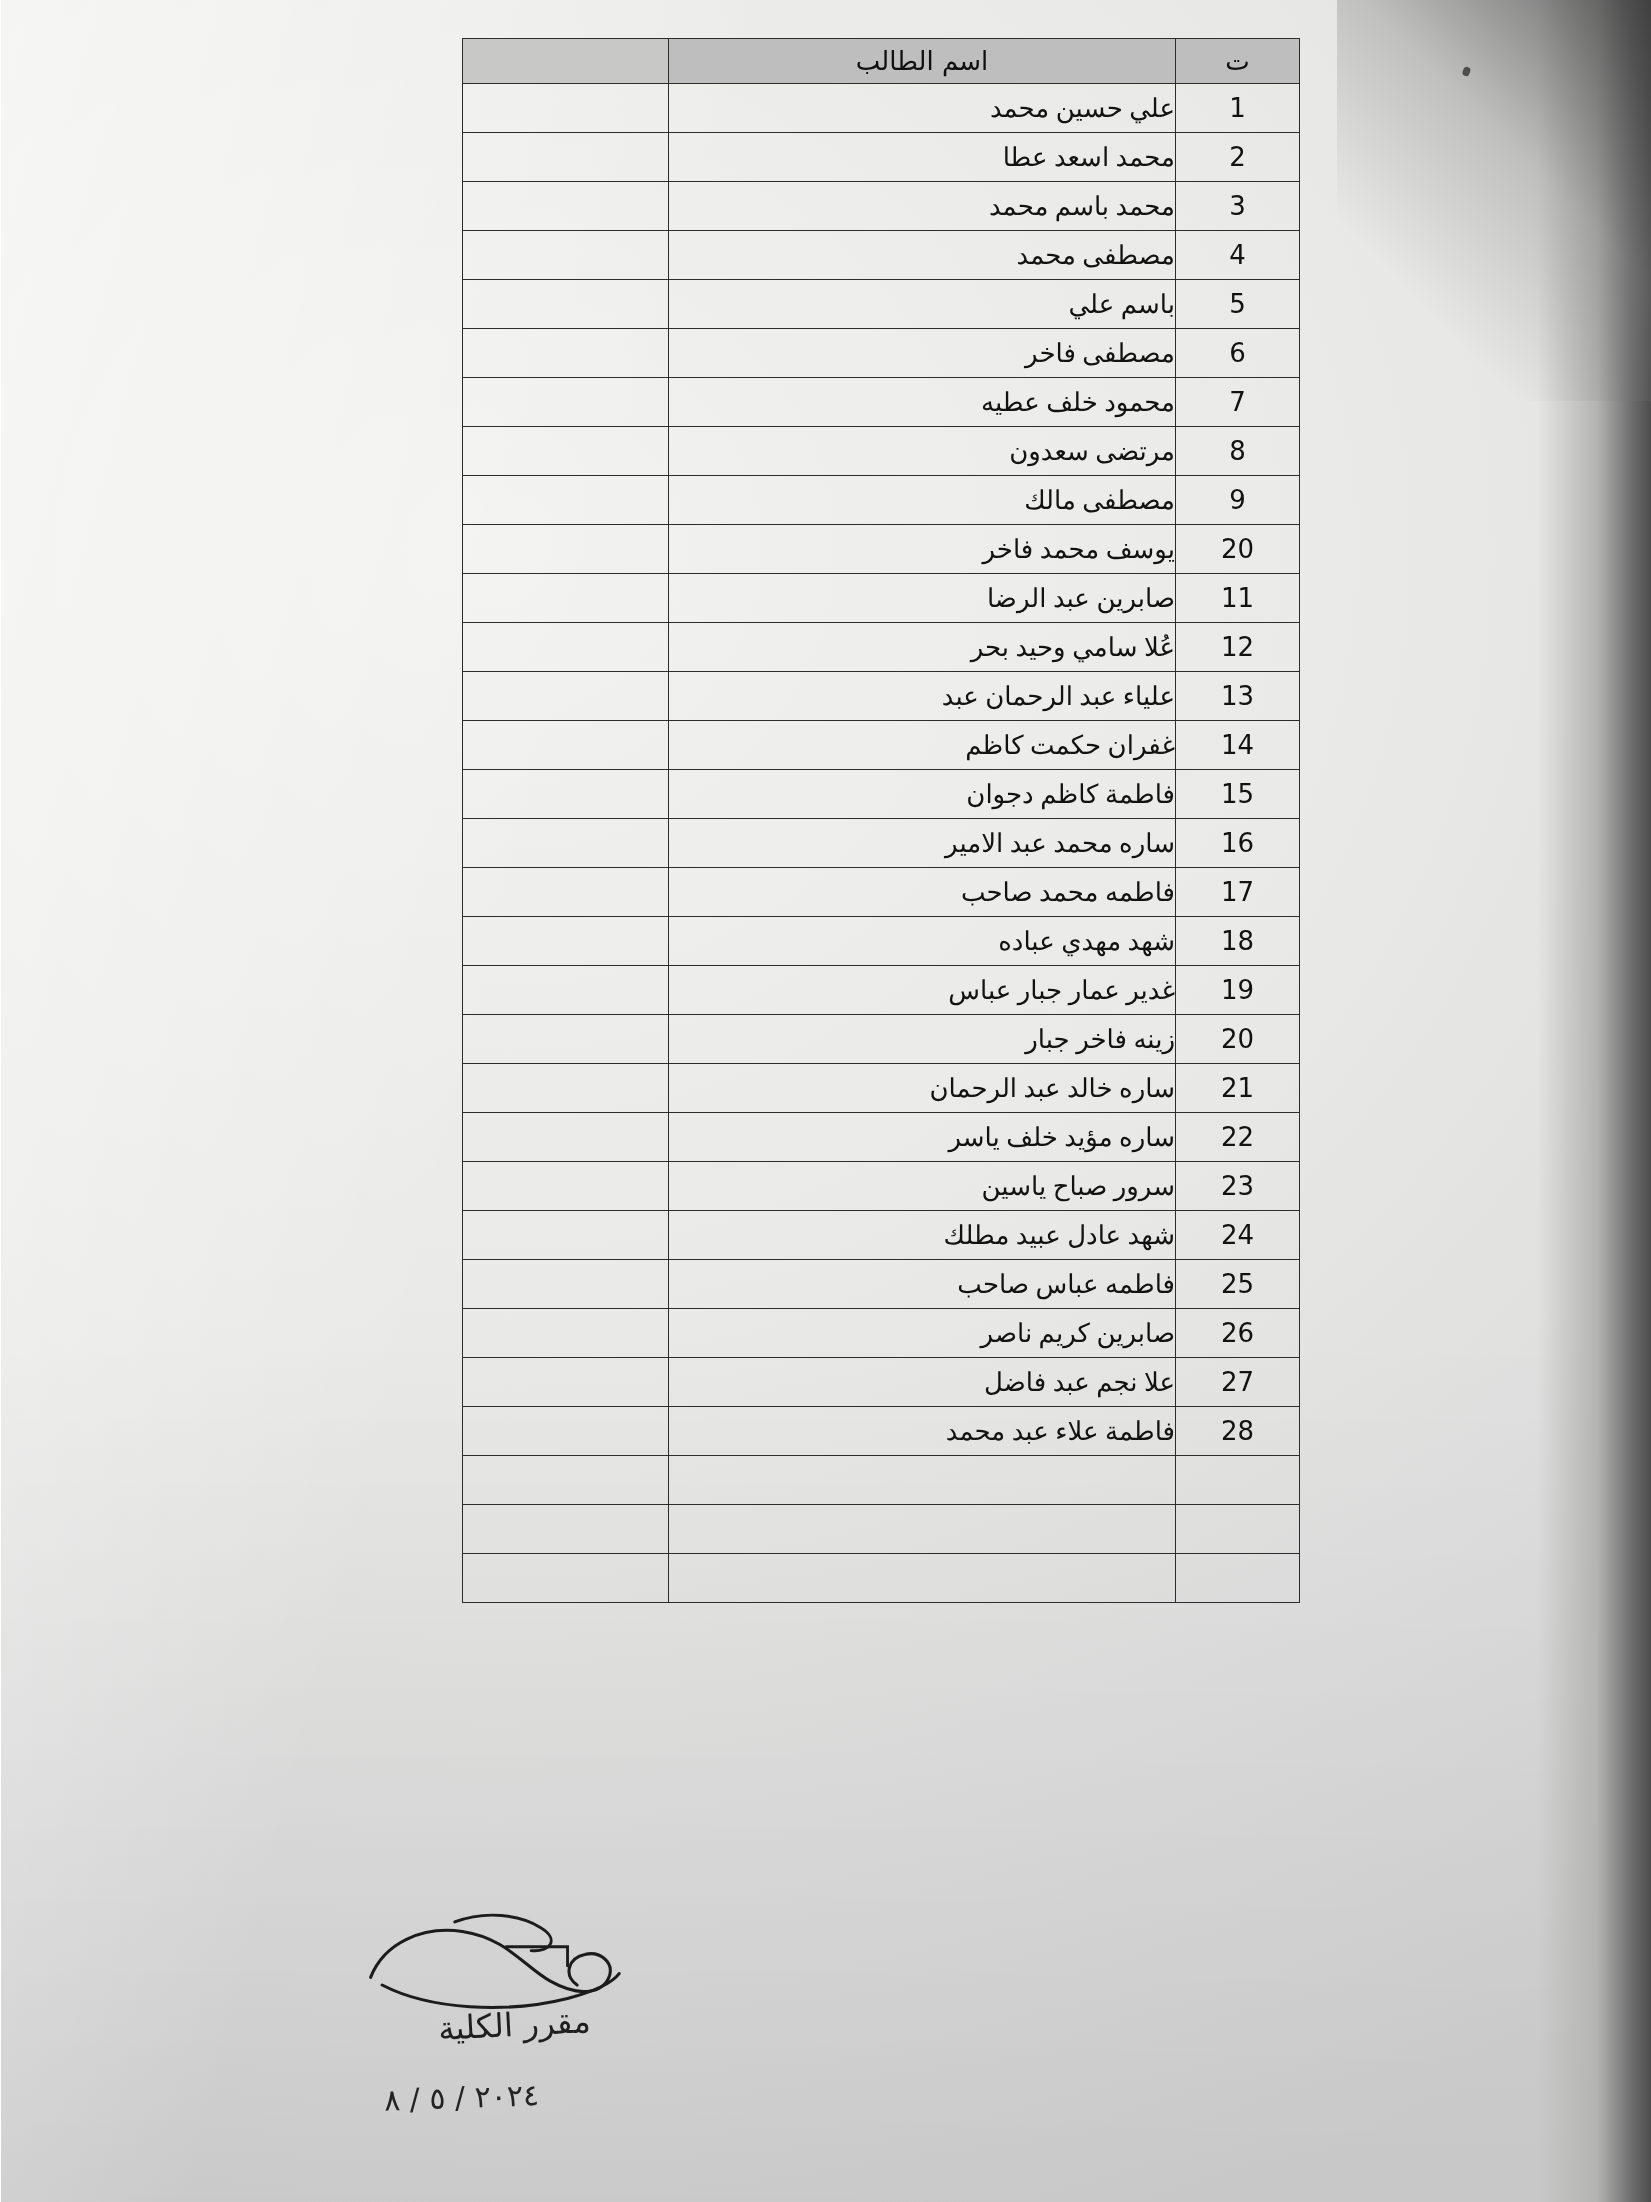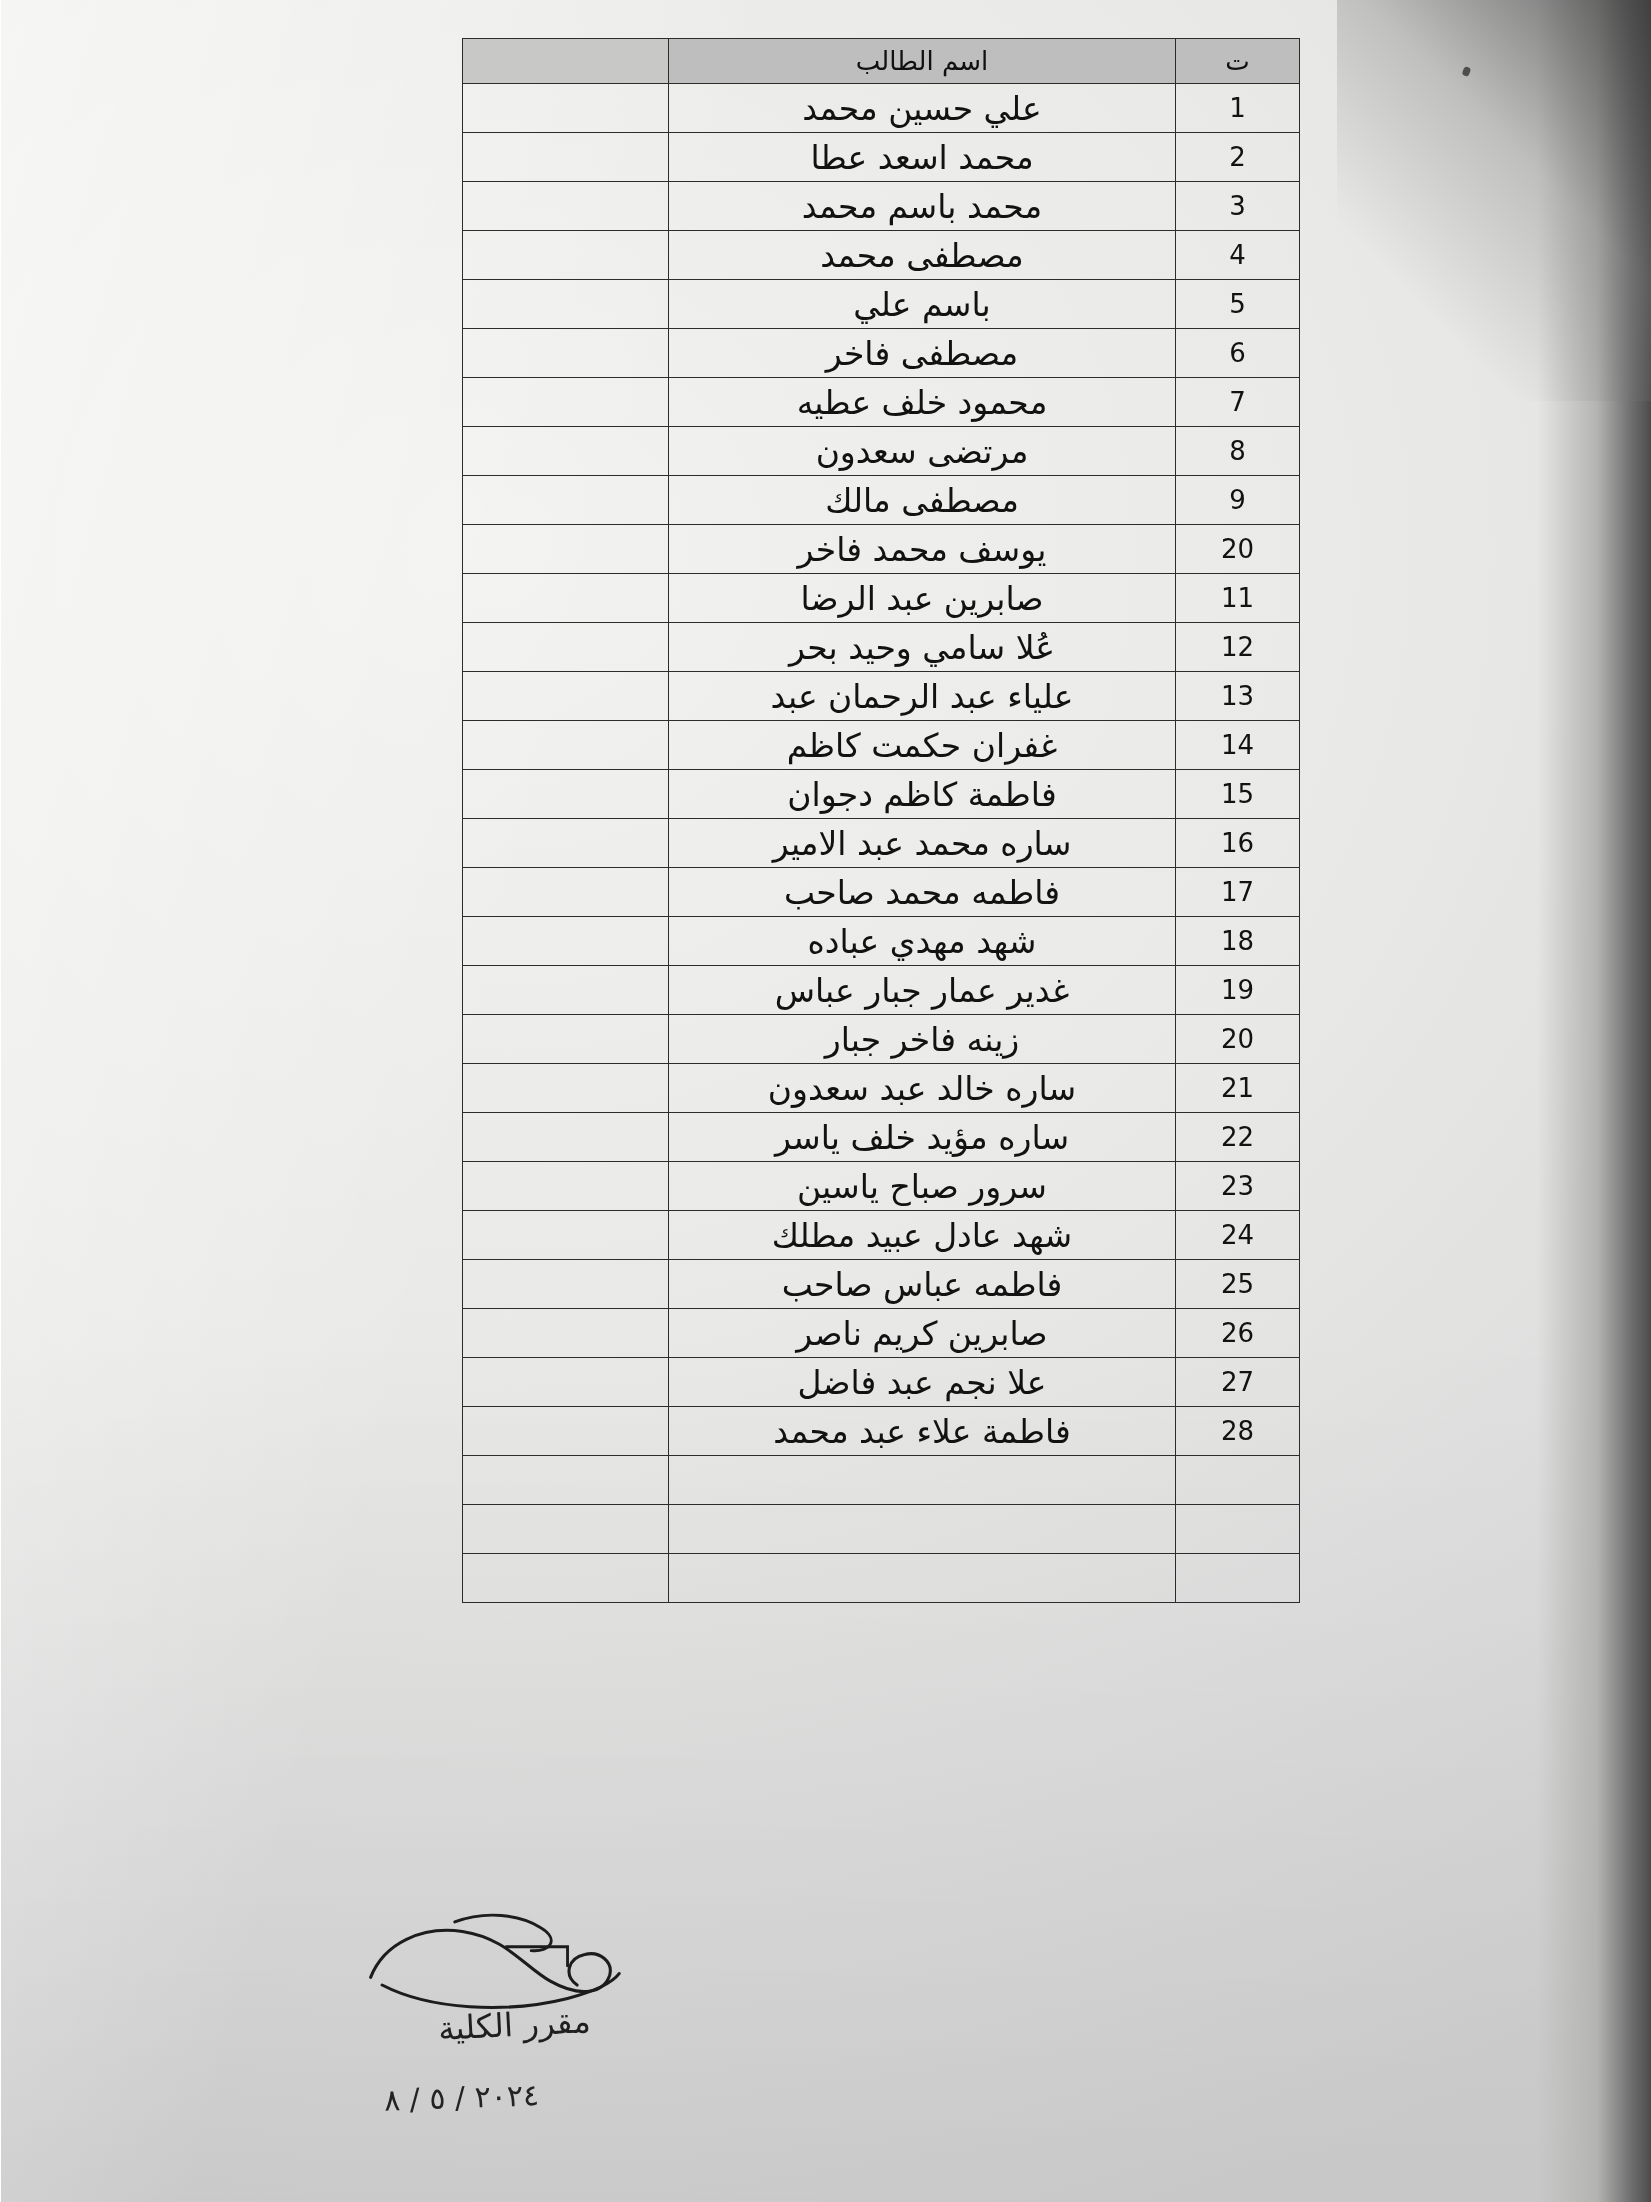--- a/index.html
+++ b/index.html
@@ -116,24 +116,24 @@
   tr.row td {
     height: 48px;
   }
   td.idx {
     text-align: center;
     font-size: 26px;
     color: #171717;
     font-family: "DejaVu Sans", sans-serif;
   }
   td.nm {
-    text-align: center;
-    font-size: 33px;
+    font-size: 26px;
     color: #171717;
     padding-bottom: 2.9px;
+    font-family: Liberation Serif, serif;
   }
   td.blank { background: transparent; }
 
   tr.empty td { height: 48px; }
 
   
   .sheet { filter: contrast(1.02) saturate(0.9); }
 
   
   .sig-wrap {
@@ -281,21 +281,21 @@
           <td class="nm">غدير عمار جبار عباس</td>
           <td class="blank"></td>
         </tr>
         <tr class="row">
           <td class="idx">20</td>
           <td class="nm">زينه فاخر جبار</td>
           <td class="blank"></td>
         </tr>
         <tr class="row">
           <td class="idx">21</td>
-          <td class="nm">ساره خالد عبد سعدون</td>
+          <td class="nm">ساره خالد عبد الرحمان</td>
           <td class="blank"></td>
         </tr>
         <tr class="row">
           <td class="idx">22</td>
           <td class="nm">ساره مؤيد خلف ياسر</td>
           <td class="blank"></td>
         </tr>
         <tr class="row">
           <td class="idx">23</td>
           <td class="nm">سرور صباح ياسين</td>

